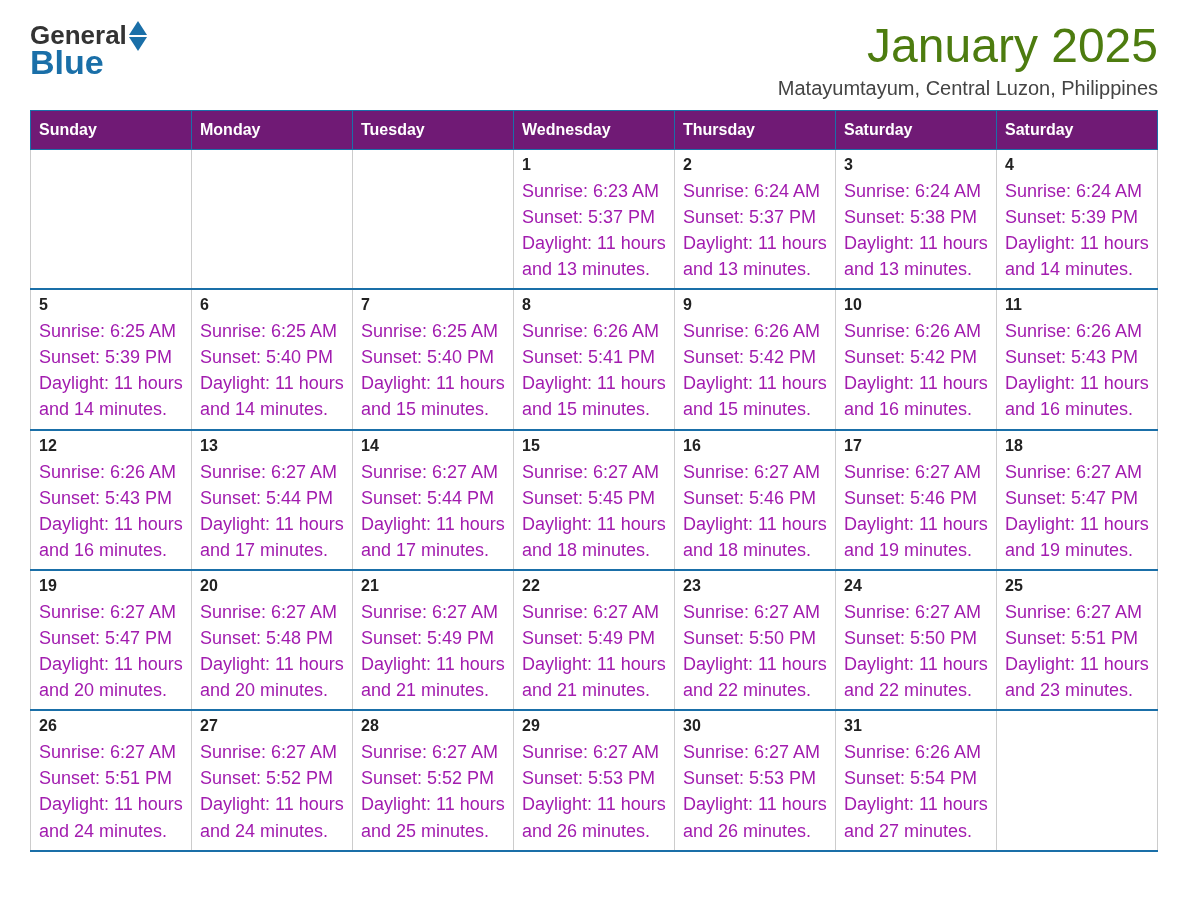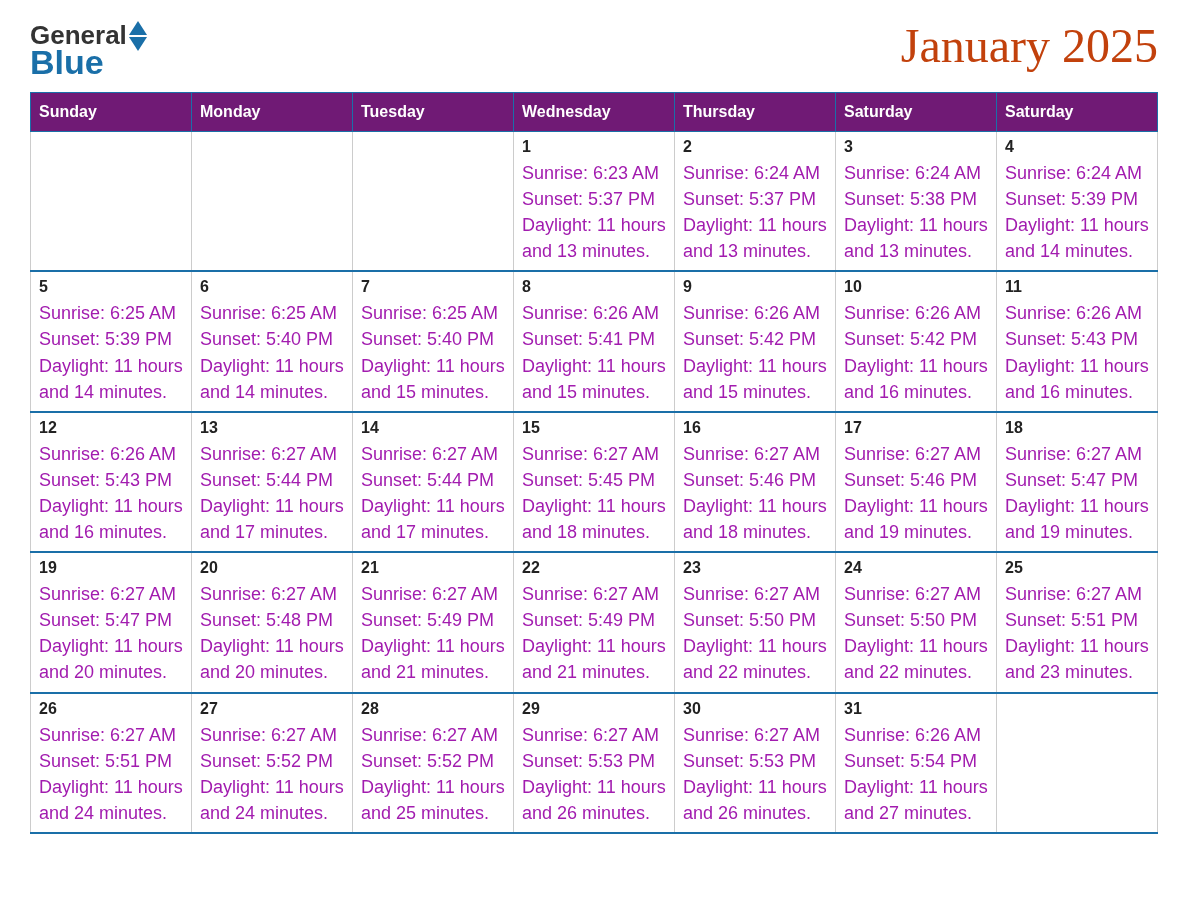--- a/index.html
+++ b/index.html
@@ -30,23 +30,22 @@
       font-size: 34px;
       font-weight: bold;
       color: #1a6fa8;
     }
     .title-area {
       text-align: right;
     }
     .calendar-title {
       font-size: 48px;
       font-weight: normal;
-      color: #c2410c;
+      color: #4d7c0f;
       line-height: 1.1;
-      font-family: Liberation Serif, serif;
     }
     .calendar-subtitle {
       font-size: 20px;
       color: #444;
       margin-top: 4px;
     }
     .calendar-table {
       width: 100%;
       border-collapse: collapse;
       margin-top: 10px;
@@ -99,20 +98,21 @@
         <div style="display:flex; flex-direction:column; align-items:center; margin-left:2px;">
           <div style="width:0;height:0;border-left:9px solid transparent;border-right:9px solid transparent;border-bottom:14px solid #1a6fa8; margin-bottom:2px;"></div>
           <div style="width:0;height:0;border-left:9px solid transparent;border-right:9px solid transparent;border-top:14px solid #1a6fa8;"></div>
         </div>
       </div>
       <span class="logo-text-blue" style="margin-top:-8px; margin-left:0;">Blue</span>
     </div>
   </div>
   <div class="title-area">
     <div class="calendar-title">January 2025</div>
+    <div class="calendar-subtitle">Matayumtayum, Central Luzon, Philippines</div>
   </div>
 </div>
 
 <table class="calendar-table">
   <thead>
     <tr>
     <th>Sunday</th>
         <th>Monday</th>
         <th>Tuesday</th>
         <th>Wednesday</th>

